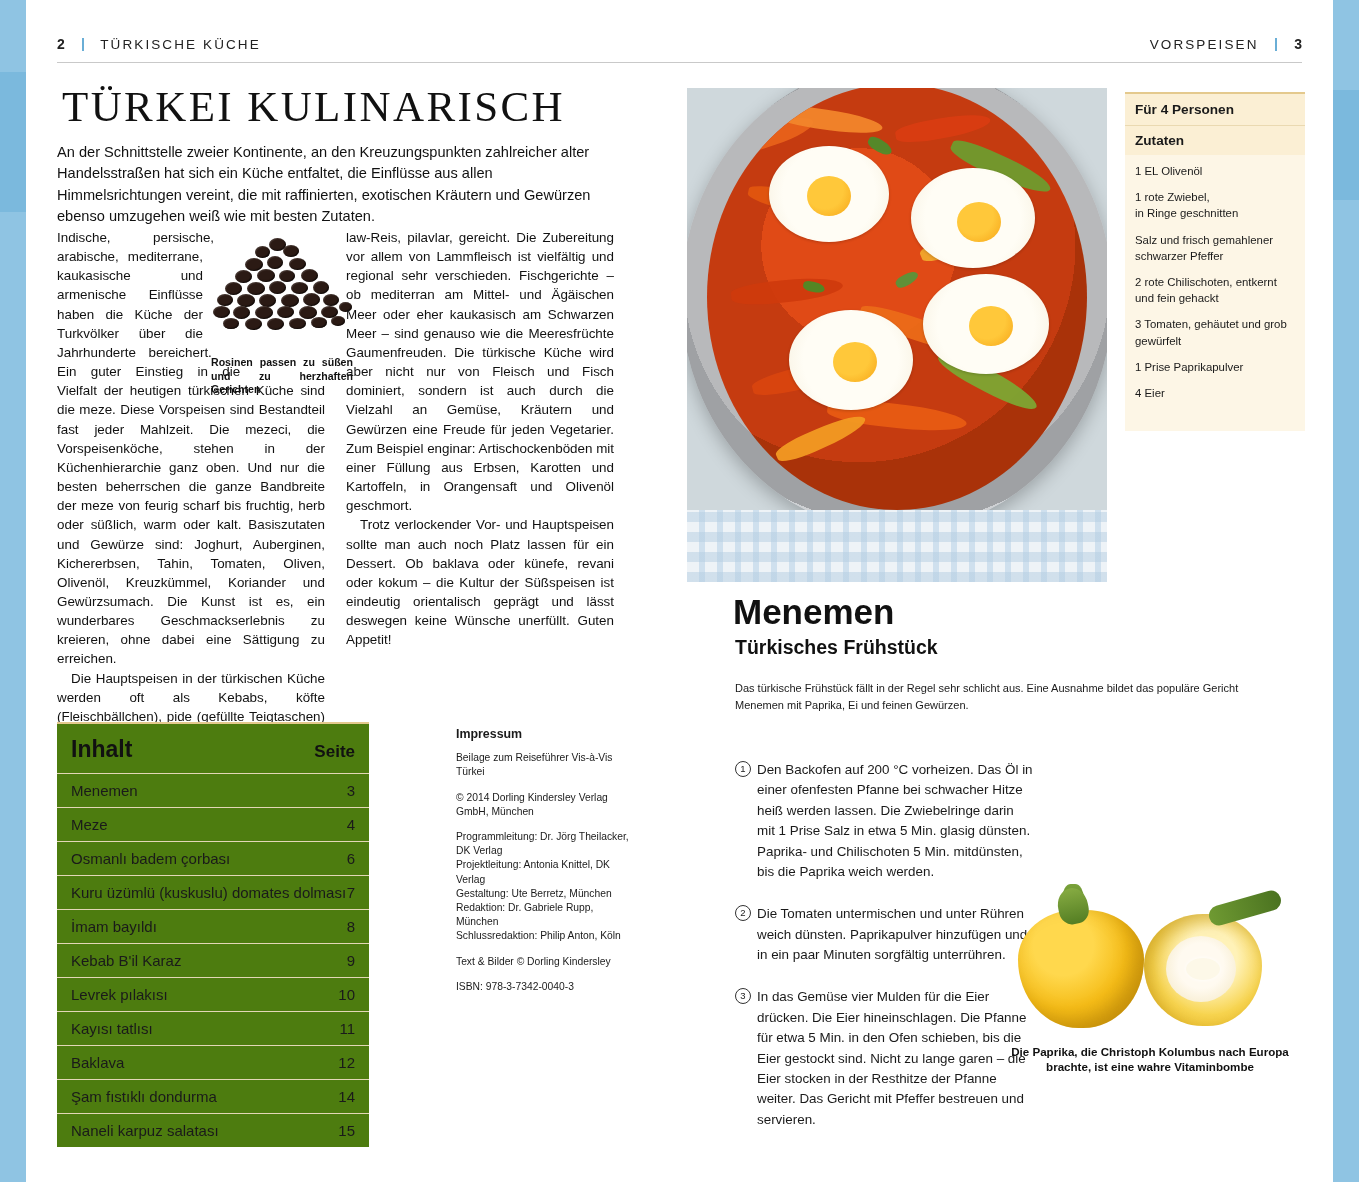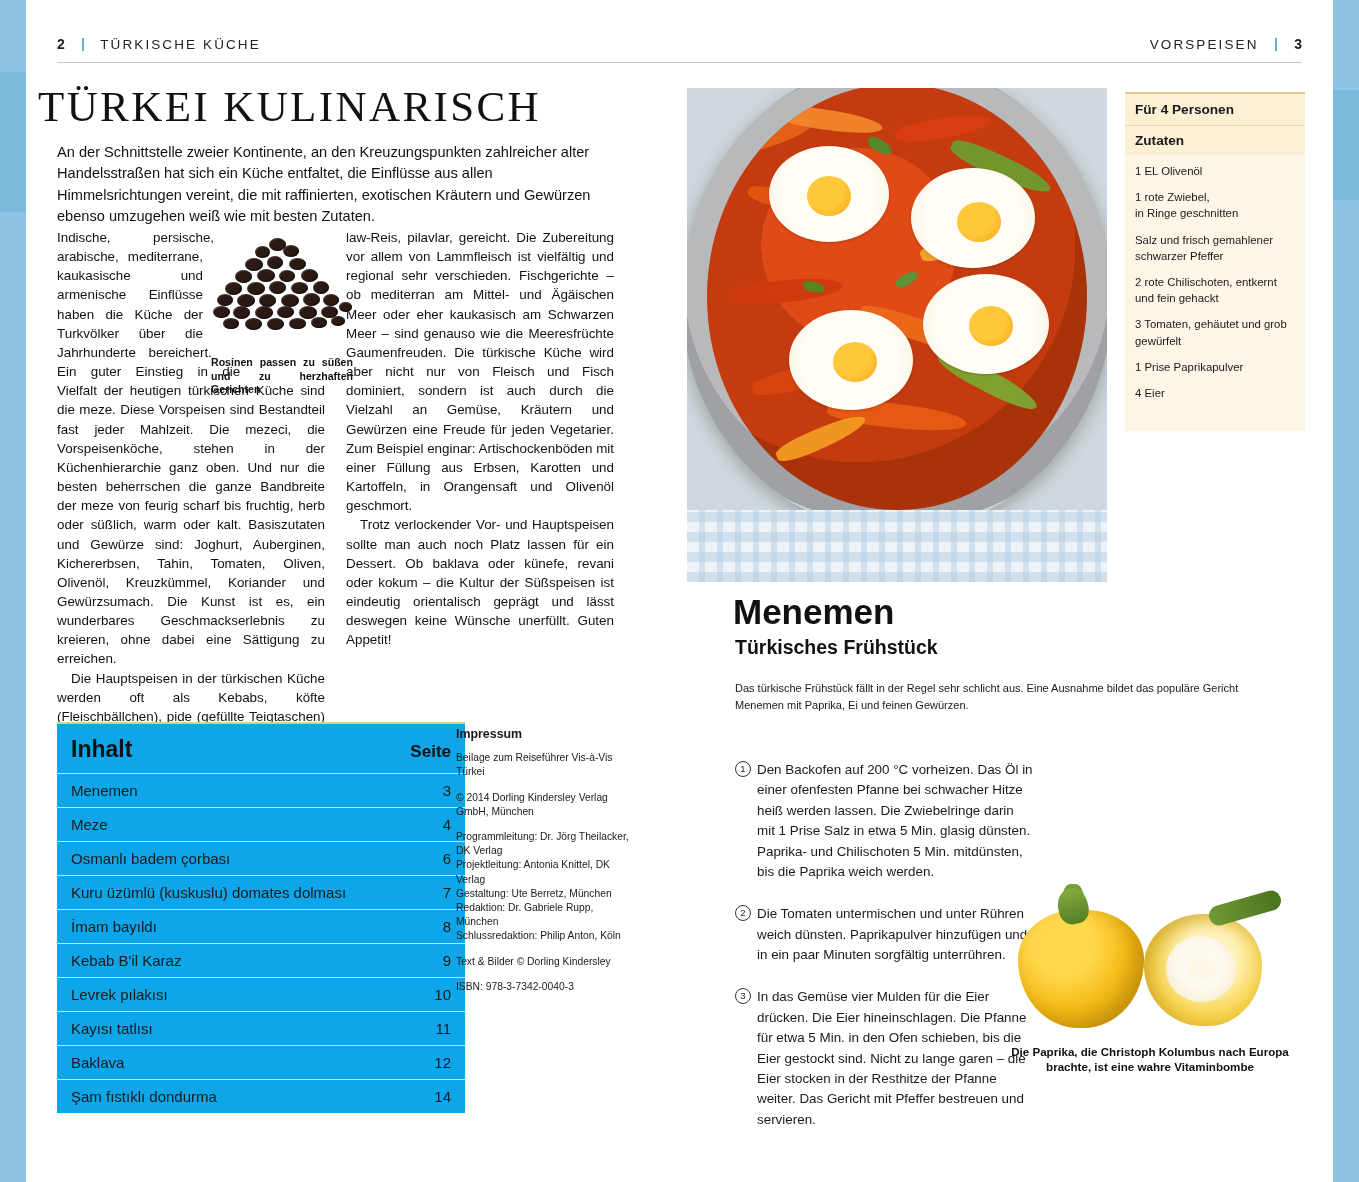--- a/index.html
+++ b/index.html
@@ -70,21 +70,21 @@
     left: 57px;
     right: 57px;
     top: 62px;
     height: 1px;
     background: #c9c9c9;
   }
 
   
   .title-main {
     position: absolute;
-    left: 38px;
+    left: 62px;
     top: 82px;
     font-family: "Liberation Serif", serif;
     font-size: 43px;
     letter-spacing: 2.4px;
     color: #111;
     font-weight: normal;
     margin: 0;
   }
 
   .intro {
@@ -142,22 +142,22 @@
     line-height: 1.28;
     color: #111;
     margin-top: 2px;
   }
 
   
   .toc {
     position: absolute;
     left: 57px;
     top: 722px;
-    width: 408px;
-    background: #0ea5e9;
+    width: 312px;
+    background: #4d7c0f;
     border-top: 2px solid #e4c98d;
   }
   .toc-head {
     display: flex;
     justify-content: space-between;
     align-items: baseline;
     padding: 12px 14px 10px 14px;
     border-bottom: 1px solid #e3d7b6;
   }
   .toc-head-title {
@@ -532,20 +532,24 @@
     <span class="toc-page">11</span>
   </div>
   <div class="toc-row">
     <span>Baklava</span>
     <span class="toc-page">12</span>
   </div>
   <div class="toc-row">
     <span>Şam fıstıklı dondurma</span>
     <span class="toc-page">14</span>
   </div>
+  <div class="toc-row">
+    <span>Naneli karpuz salatası</span>
+    <span class="toc-page">15</span>
+  </div>
 </div>
 
 <div class="impressum">
   <h4>Impressum</h4>
   <p>Beilage zum Reiseführer Vis-à-Vis Türkei</p>
   <p>© 2014 Dorling Kindersley Verlag GmbH, München</p>
   <p style="white-space:pre-line">Programmleitung: Dr. Jörg Theilacker, DK Verlag
 Projektleitung: Antonia Knittel, DK Verlag
 Gestaltung: Ute Berretz, München
 Redaktion: Dr. Gabriele Rupp, München

